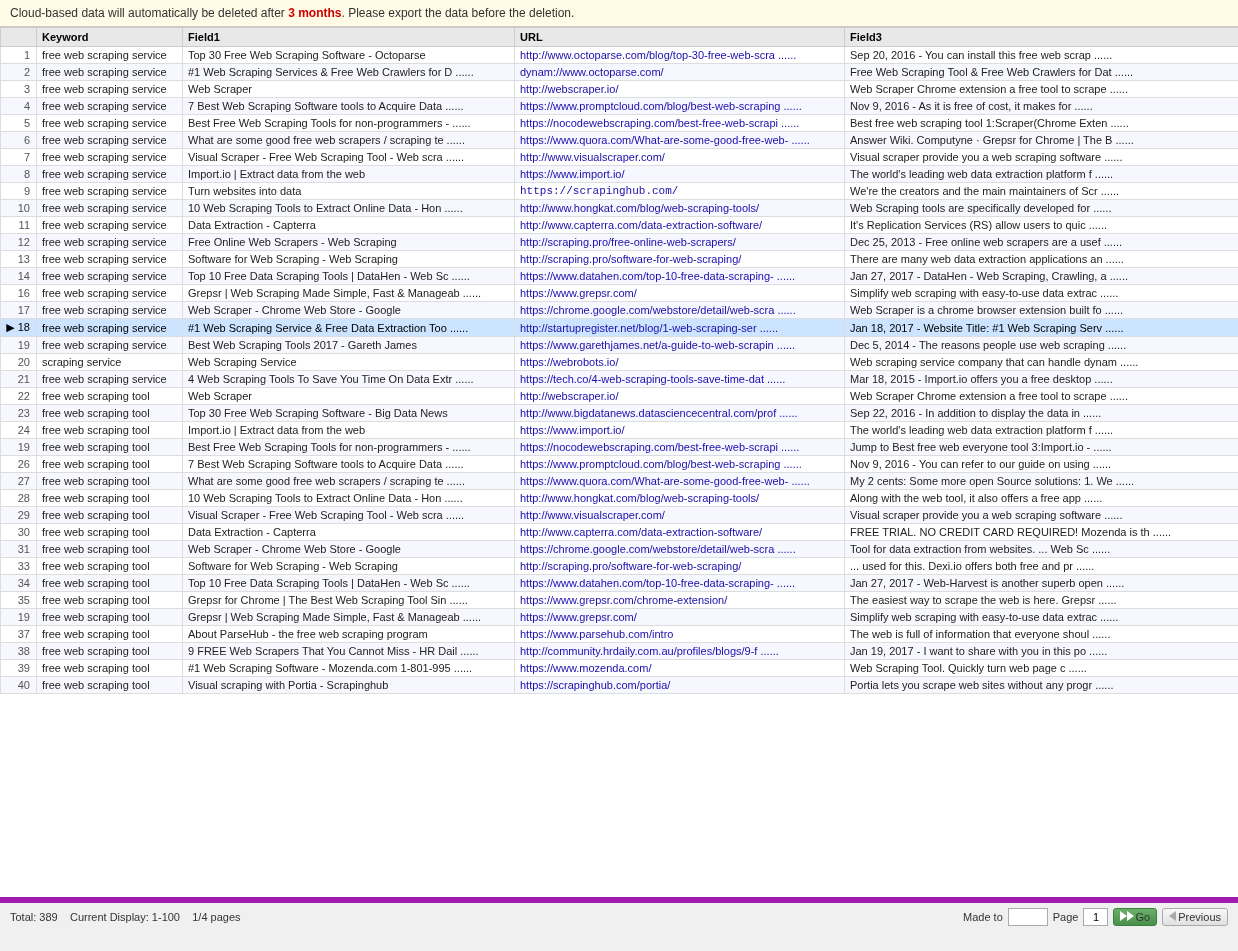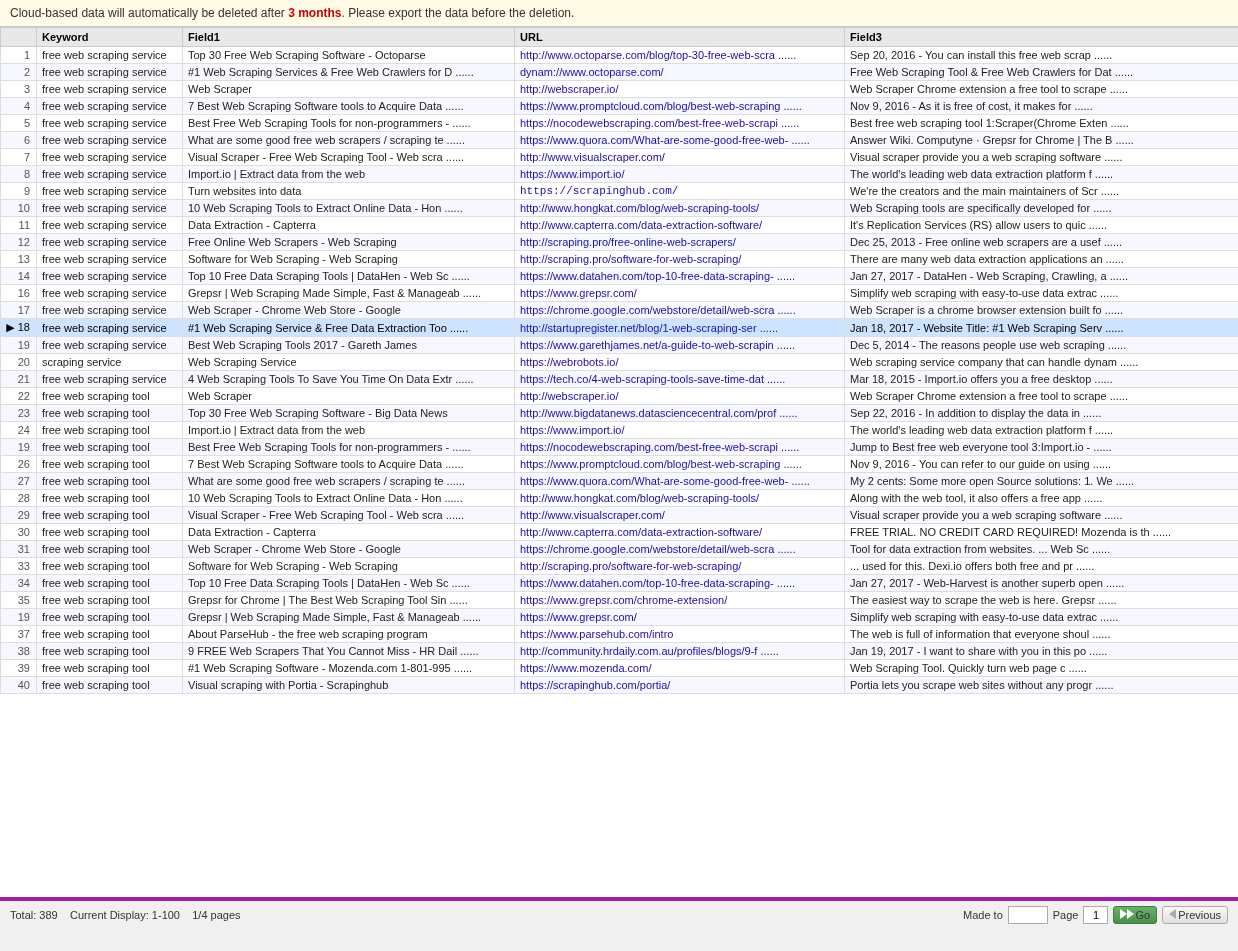--- a/index.html
+++ b/index.html
@@ -63,21 +63,21 @@
       font-size: 11px;
       padding-right: 6px;
     }
 
     .footer {
       display: flex;
       align-items: center;
       justify-content: space-between;
       padding: 5px 10px;
       background: #f0f0f0;
-      border-top: 4px solid #a21caf;
+      border-top: 6px solid #a21caf;
       font-size: 11px;
     }
 
     .footer-left { color: #333; }
 
     .footer-right {
       display: flex;
       align-items: center;
       gap: 5px;
     }

